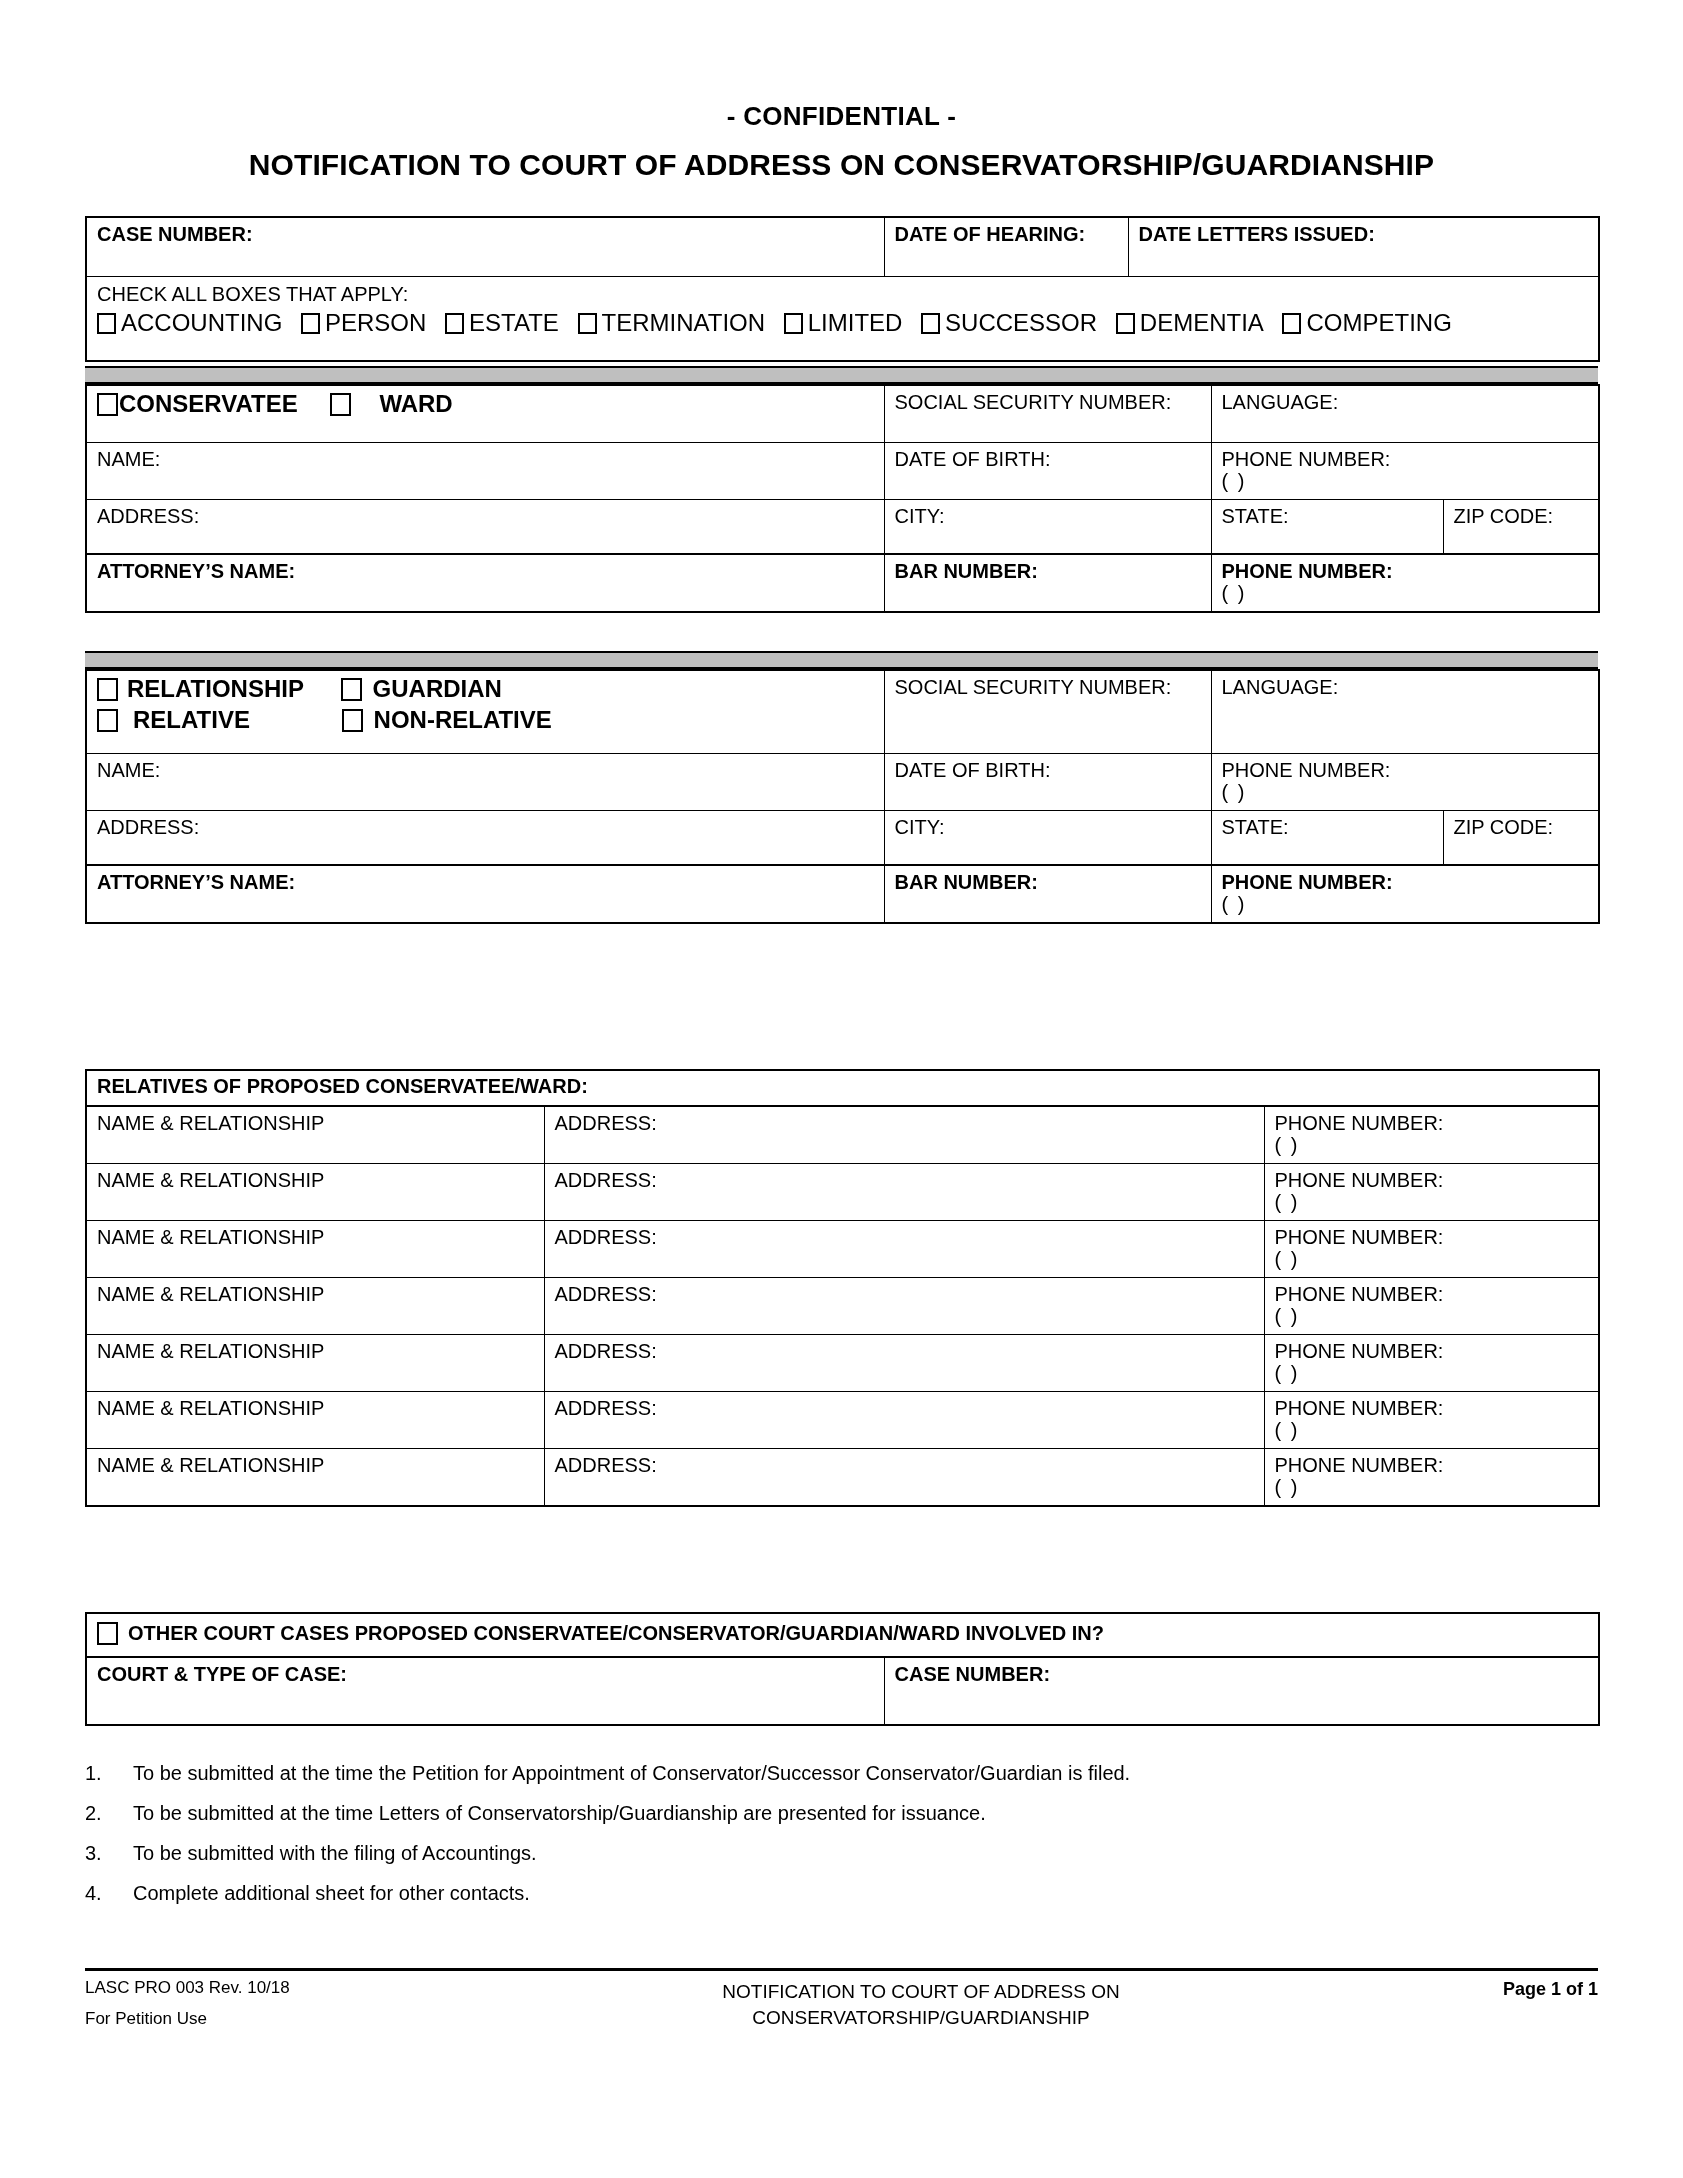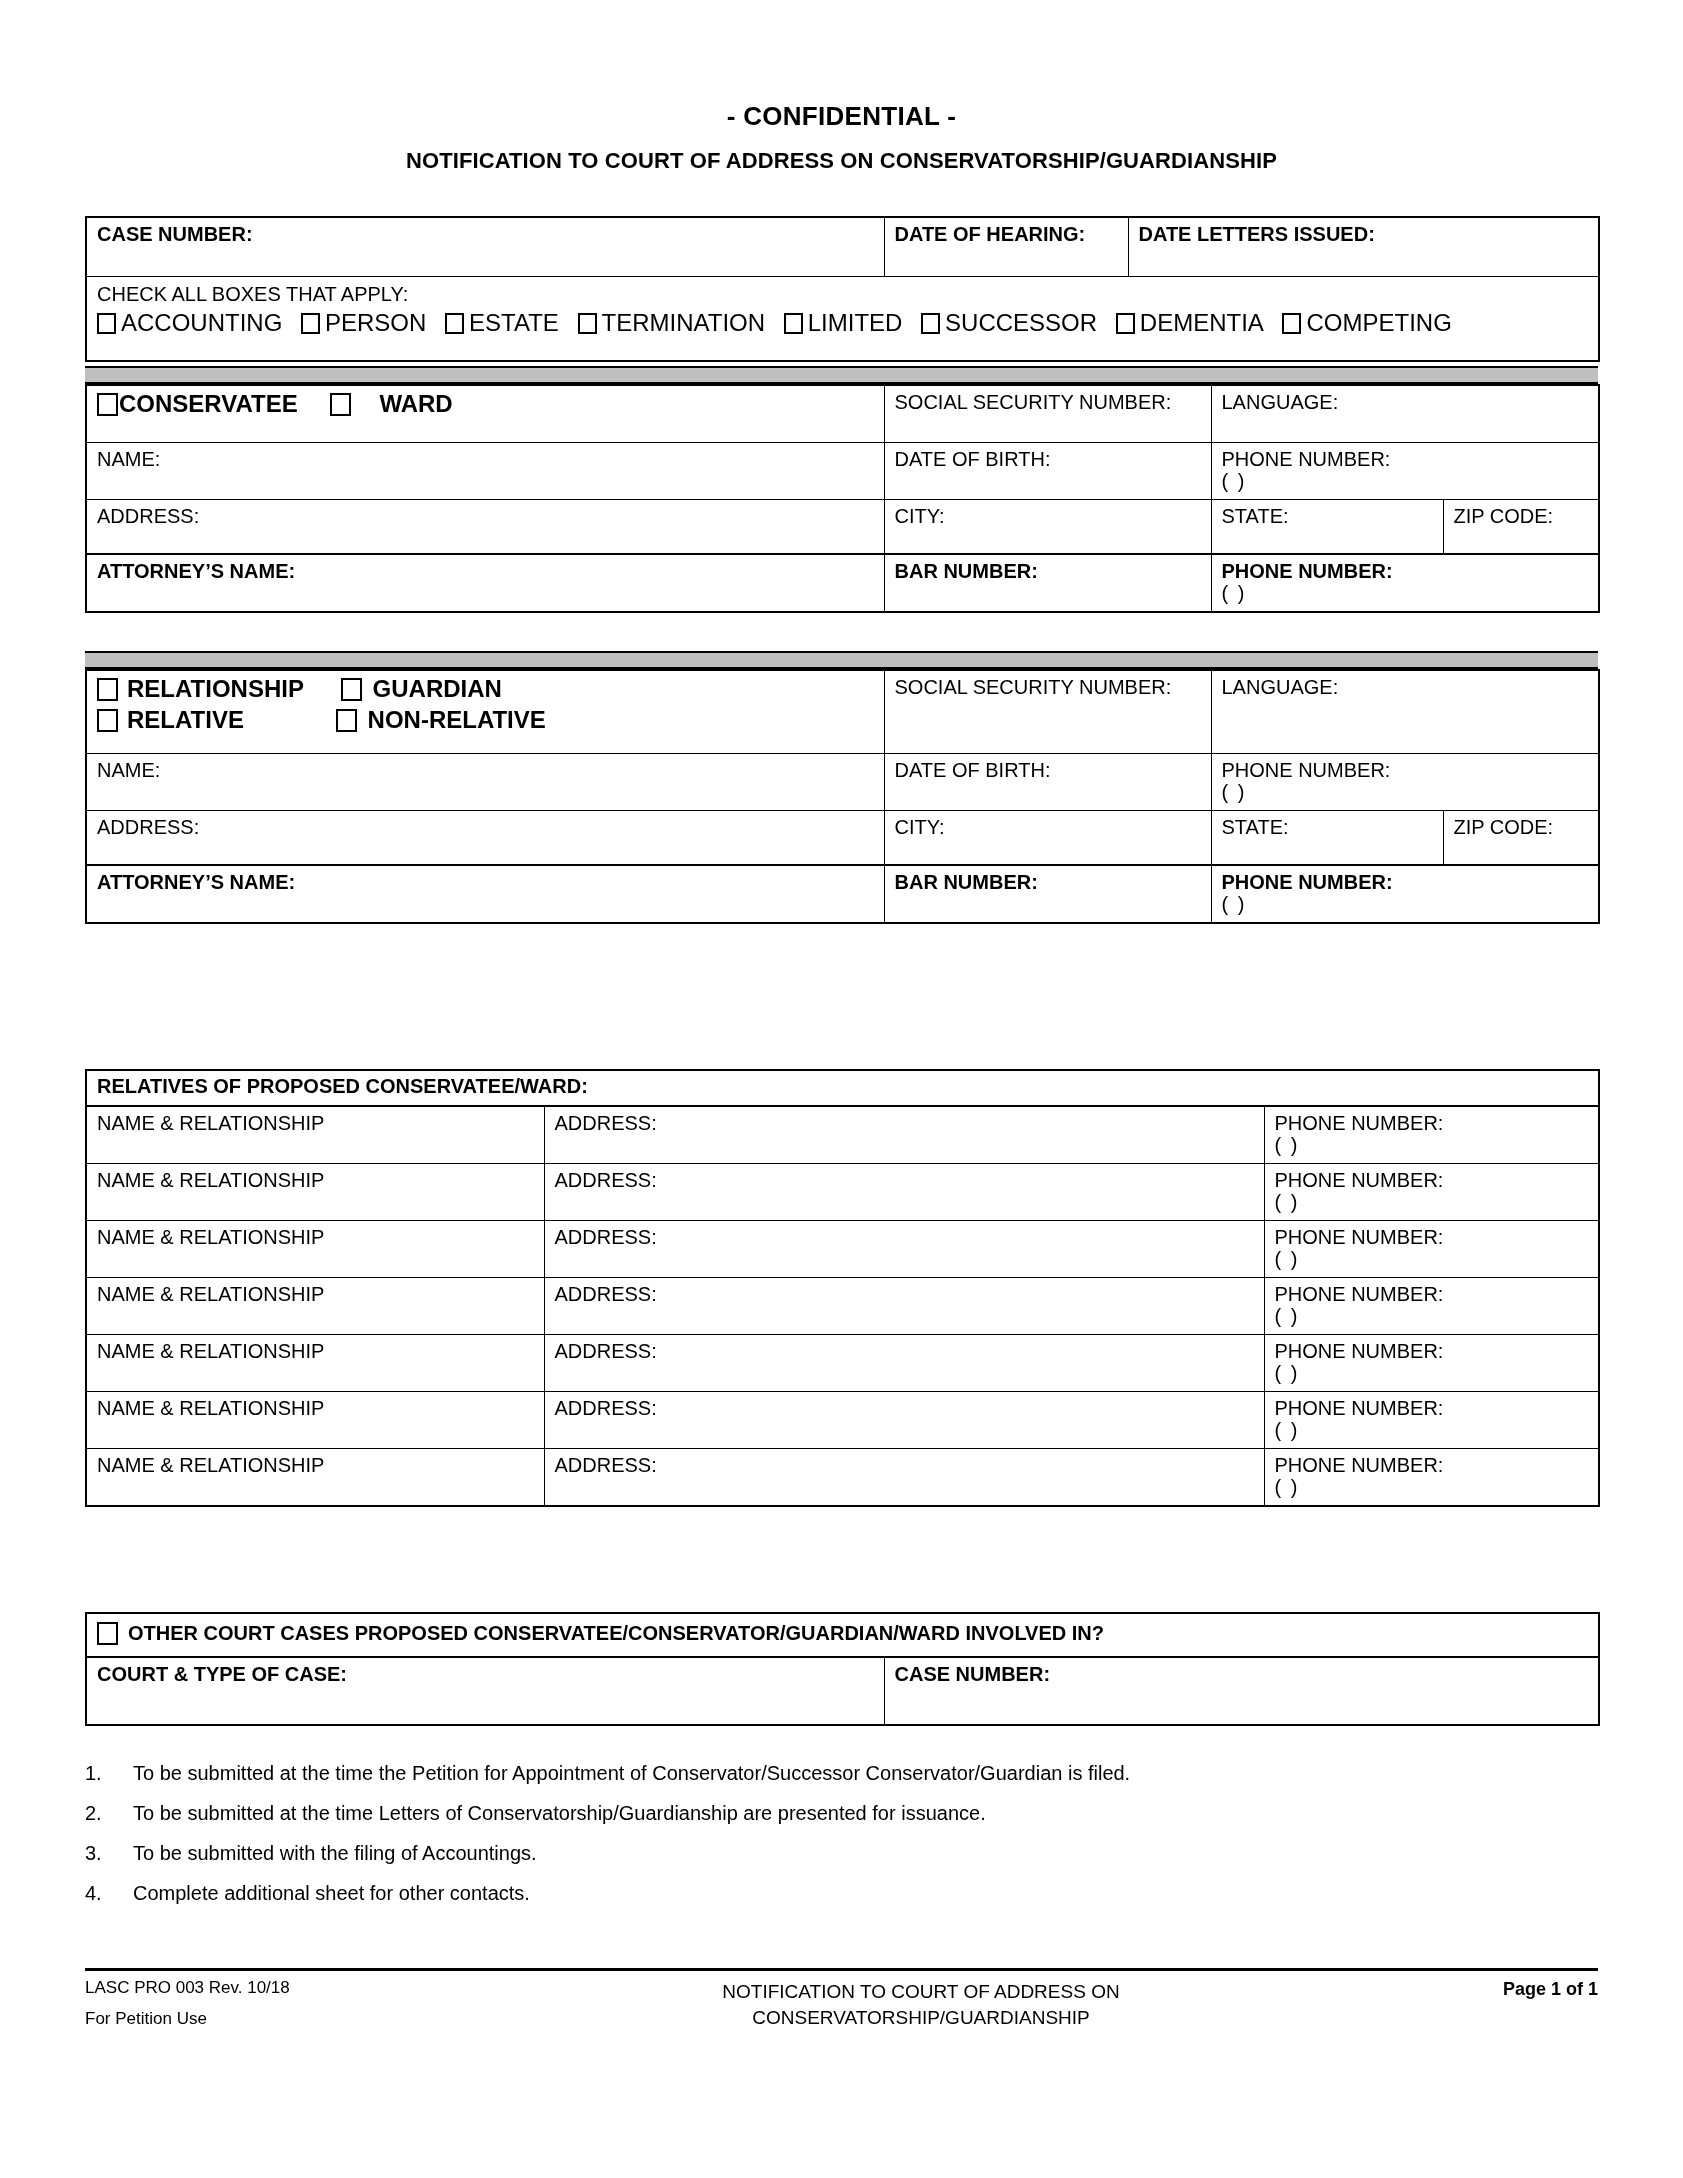--- a/index.html
+++ b/index.html
@@ -32,21 +32,21 @@
     width: 1683px;
     text-align: center;
   }
   .title-conf {
     font-size: 26px;
     font-weight: bold;
     letter-spacing: 0.3px;
     line-height: 1.0;
   }
   .title-main {
-    font-size: 22px;
+    font-size: 30px;
     font-weight: bold;
     letter-spacing: 0.1px;
     margin-top: 21px;
     line-height: 1.0;
   }
 
   
   .ftable {
     position: absolute;
     border-collapse: collapse;
@@ -241,21 +241,21 @@
         <col style="width:156px">
     </colgroup>
     <tbody>
         <tr>
       <td class="b" style="height:77px">
         <div class="chkrow" style="margin-bottom:4px">
           <span class="item" style="margin-right:30px"><span class="cb cb-lg"></span><span style="margin-left:9px">RELATIONSHIP</span></span>
           <span class="item"><span class="cb cb-lg"></span><span style="margin-left:11px">GUARDIAN</span></span>
         </div>
         <div class="chkrow">
-          <span class="item" style="margin-right:85px"><span class="cb cb-lg"></span><span style="margin-left:9px">RELATIVE</span></span>
+          <span class="item" style="margin-right:85px"><span class="cb cb-lg"></span><span style="margin-left:15px">RELATIVE</span></span>
           <span class="item"><span class="cb cb-lg"></span><span style="margin-left:11px">NON-RELATIVE</span></span>
         </div>
       </td>
       <td><span>SOCIAL SECURITY NUMBER:</span></td>
       <td colspan="2"><span>LANGUAGE:</span></td>
     </tr>
     <tr>
       <td style="height:51px"><span>NAME:</span></td>
       <td><span>DATE OF BIRTH:</span></td>
       <td colspan="2">

